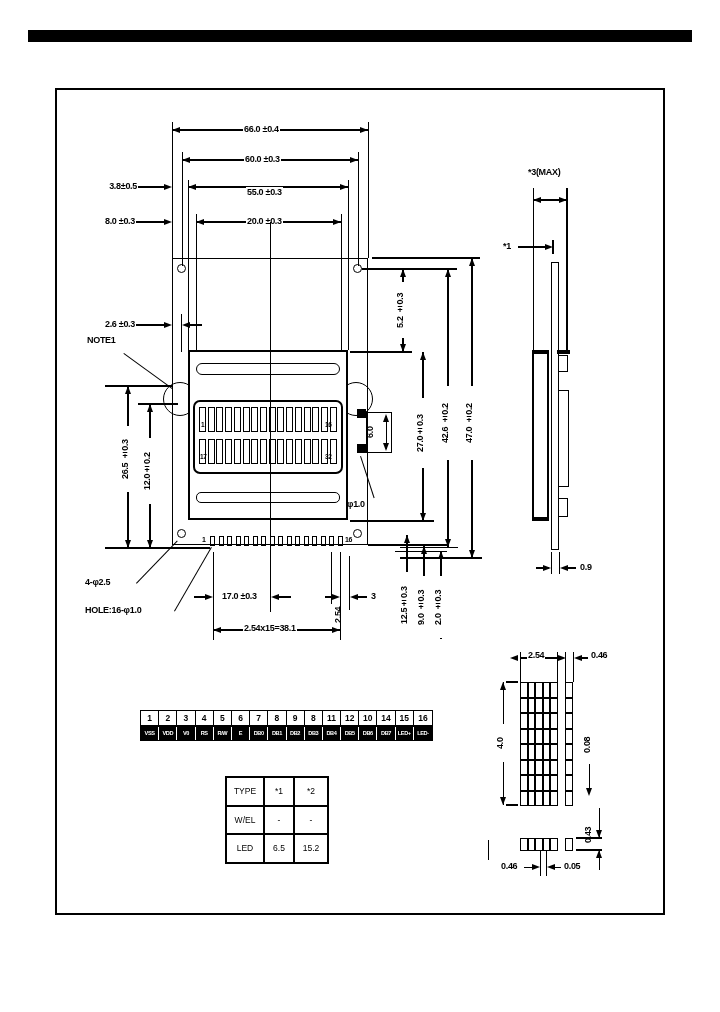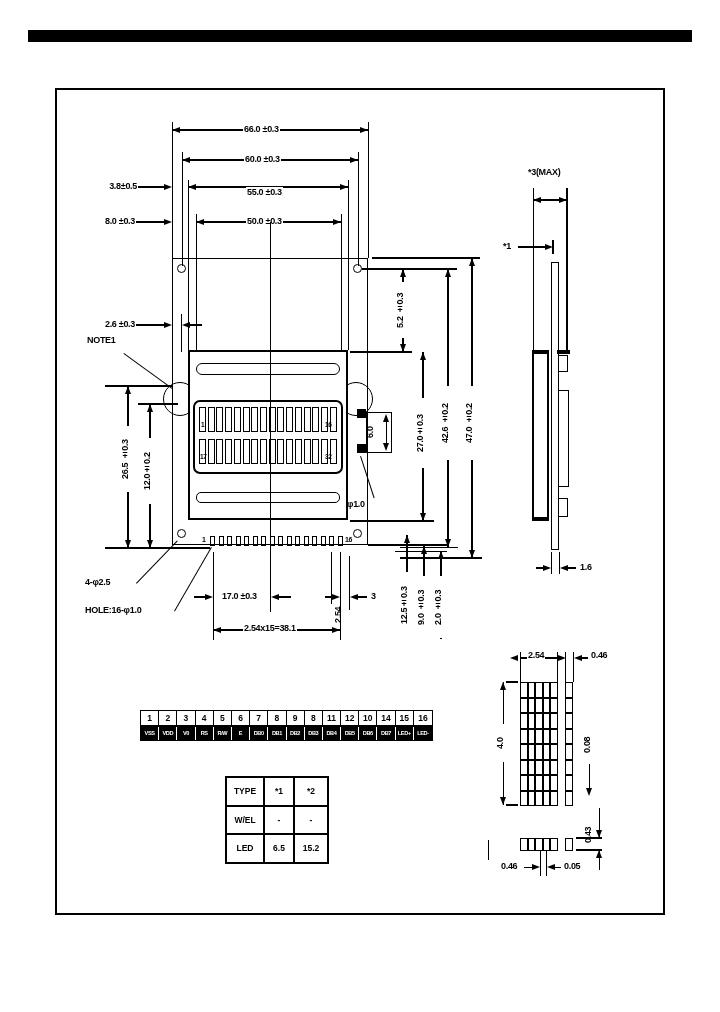--- a/index.html
+++ b/index.html
@@ -31,21 +31,21 @@
   .dot{border:1.9px solid #000;box-sizing:border-box;background:#fff}
   .pt{position:absolute;display:grid;grid-template-columns:repeat(16,1fr);border:1.6px solid #000;box-sizing:border-box}
   .pt-num>div{border-right:1.2px solid #000;text-align:center;font-weight:700;font-size:8.5px;line-height:14px;overflow:hidden}
   .pt-num>div:last-child{border-right:none}
   .pt-sig{background:#000}
   .pt-sig>div{border-right:1px solid #fff;text-align:center;color:#fff;font-weight:700;font-size:5.6px;line-height:12.5px;overflow:hidden;letter-spacing:-0.4px}
   .pt-sig>div:last-child{border-right:none}
   .tt{position:absolute;border:1.8px solid #000;background:#fff}
   .tt-row{display:grid;grid-template-columns:38px 30px 34px}
   .tt-cell{border:1px solid #000;height:26.5px;display:flex;align-items:center;justify-content:center;
-           font-weight:700;font-size:8.5px}
+           font-weight:400;font-size:8.5px}
 </style>
 </head>
 <body>
 
 <div class="sheet">
 
   <div class="ln" style="left:28px;top:30px;width:664px;height:12px"></div>
   <div class="box nofill" style="left:55px;top:88px;width:610px;height:827px;border-width:2px"></div>
 
   <div>
@@ -145,36 +145,36 @@
     <div class="ln" style="left:182px;top:152px;width:1px;height:114px"></div>
     <div class="ln" style="left:358px;top:152px;width:1px;height:114px"></div>
     <div class="ln" style="left:188px;top:180px;width:1px;height:170px"></div>
     <div class="ln" style="left:348px;top:180px;width:1px;height:170px"></div>
     <div class="ln" style="left:196px;top:214px;width:1px;height:186px"></div>
     <div class="ln" style="left:341px;top:214px;width:1px;height:186px"></div>
 
     <div class="ln" style="left:172px;top:129.4px;width:196px;height:1.2px"></div>
     <div class="ar l" style="left:172px;top:127px"></div>
     <div class="ar r" style="left:360px;top:127px"></div>
-    <div class="lbl" style="left:243px;top:124px">66.0 ±0.3</div>
+    <div class="lbl" style="left:243px;top:124px">66.0 ±0.4</div>
 
     <div class="ln" style="left:182px;top:159.4px;width:176px;height:1.2px"></div>
     <div class="ar l" style="left:182px;top:157px"></div>
     <div class="ar r" style="left:350px;top:157px"></div>
     <div class="lbl" style="left:244px;top:154px">60.0 ±0.3</div>
 
     <div class="ln" style="left:188px;top:186.4px;width:160px;height:1.2px"></div>
     <div class="ar l" style="left:188px;top:184px"></div>
     <div class="ar r" style="left:340px;top:184px"></div>
     <div class="lbl" style="left:246px;top:187px">55.0 ±0.3</div>
 
     <div class="ln" style="left:196px;top:221.4px;width:145px;height:1.2px"></div>
     <div class="ar l" style="left:196px;top:219px"></div>
     <div class="ar r" style="left:333px;top:219px"></div>
-    <div class="lbl" style="left:246px;top:216px">50.0 ±0.3</div>
+    <div class="lbl" style="left:246px;top:216px">20.0 ±0.3</div>
 
     <div class="lbl ralign" style="left:92px;top:181px;width:44px">3.8±0.5</div>
     <div class="ln" style="left:138px;top:186.4px;width:26px;height:1.2px"></div>
     <div class="ar r" style="left:164px;top:184px"></div>
 
     <div class="lbl ralign" style="left:90px;top:216px;width:44px">8.0 ±0.3</div>
     <div class="ln" style="left:136px;top:221.4px;width:28px;height:1.2px"></div>
     <div class="ar r" style="left:164px;top:219px"></div>
   </div>
 
@@ -300,21 +300,21 @@
     <div class="box nofill" style="left:558px;top:355px;width:10px;height:17px;border-width:1.4px"></div>
     <div class="box nofill" style="left:558px;top:390px;width:11px;height:97px;border-width:1.4px"></div>
     <div class="box nofill" style="left:558px;top:498px;width:10px;height:19px;border-width:1.4px"></div>
 
     <div class="ln" style="left:550.6px;top:552px;width:1.2px;height:22px"></div>
     <div class="ln" style="left:558.6px;top:552px;width:1.2px;height:22px"></div>
     <div class="ln" style="left:536px;top:567.4px;width:13px;height:1.2px"></div>
     <div class="ar r" style="left:543px;top:565px"></div>
     <div class="ar l" style="left:560px;top:565px"></div>
     <div class="ln" style="left:568px;top:567.4px;width:8px;height:1.2px"></div>
-    <div class="lbl" style="left:579px;top:562px">1.6</div>
+    <div class="lbl" style="left:579px;top:562px">0.9</div>
   </div>
 
   <div>
     <div class="dotgrid" style="left:520px;top:682px">
         <div class="dot"></div>
         <div class="dot"></div>
         <div class="dot"></div>
         <div class="dot"></div>
         <div class="dot"></div>
         <div class="dot"></div>

